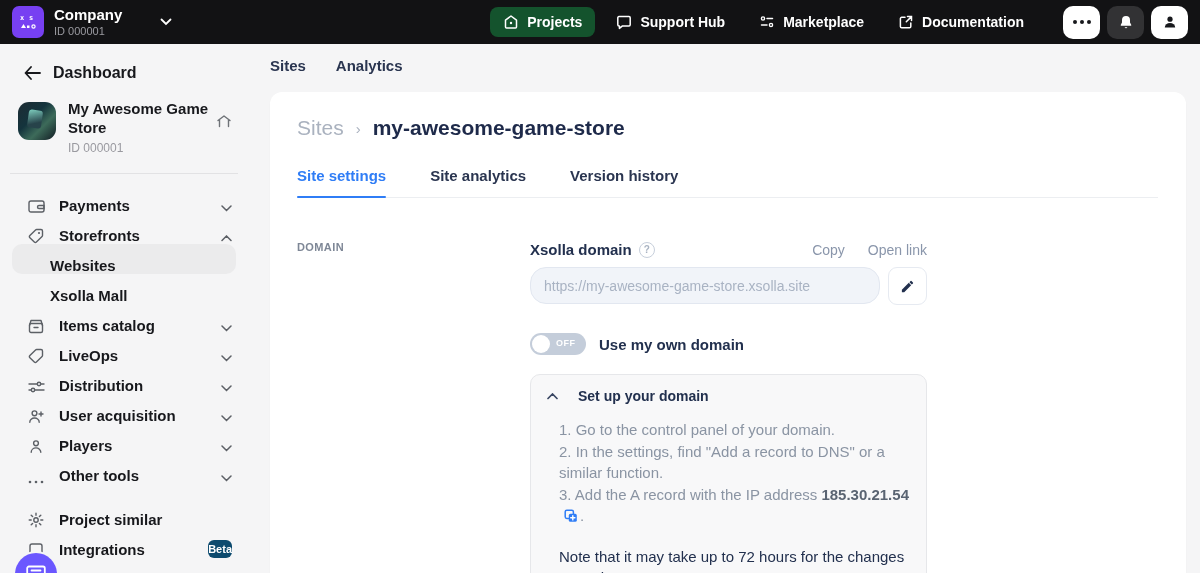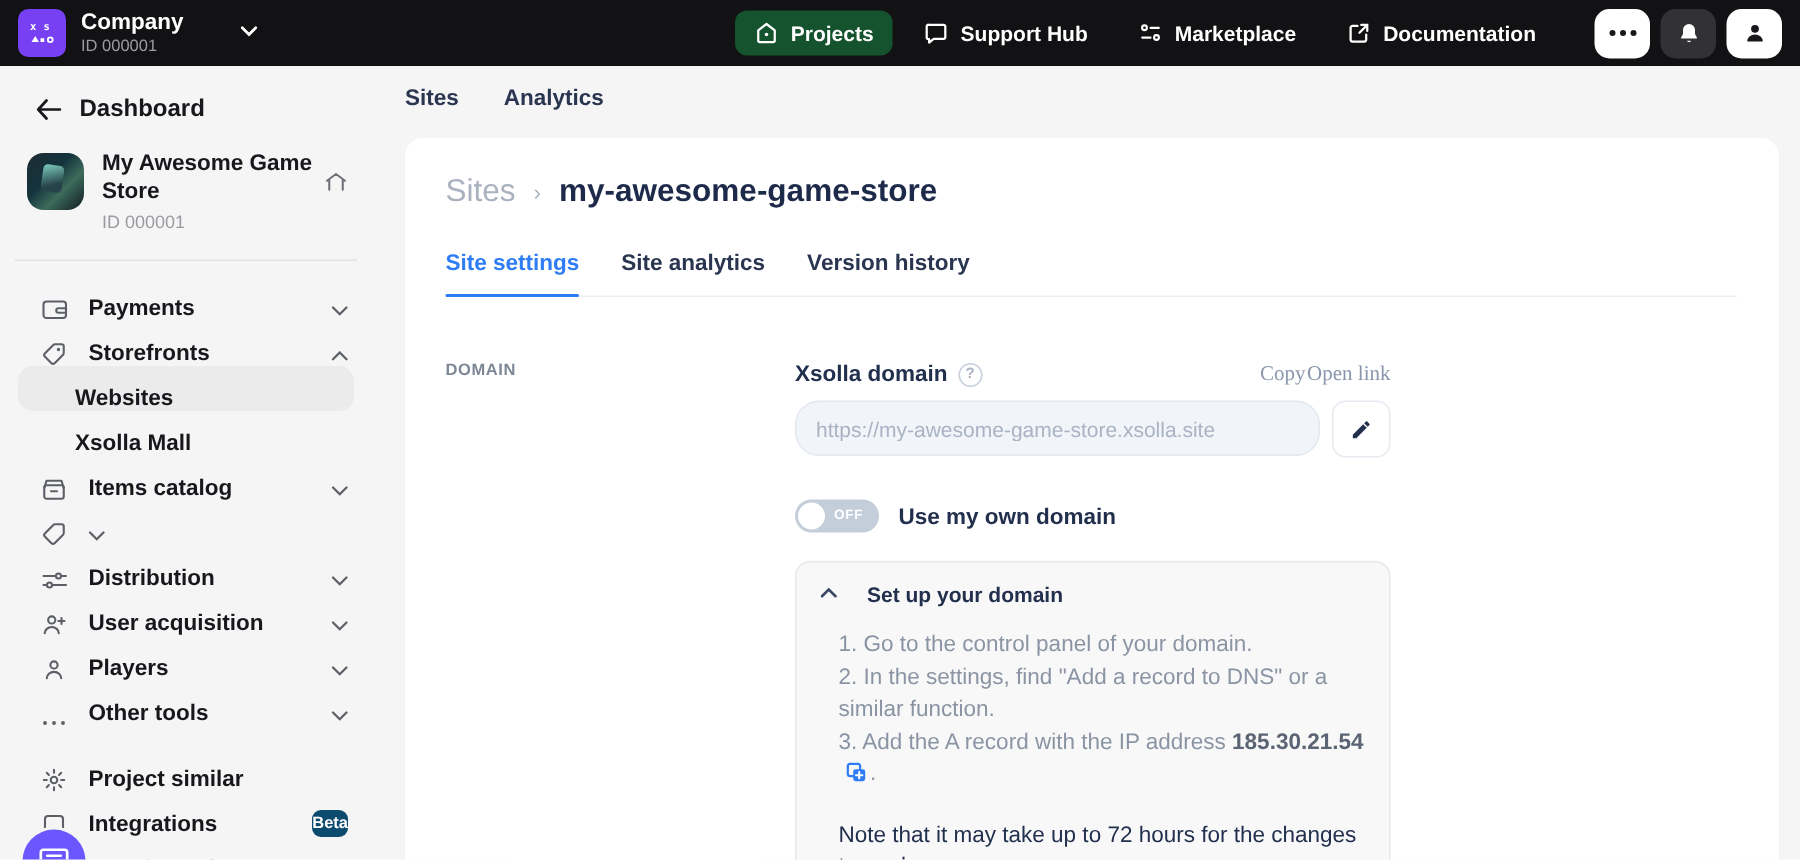--- a/index.html
+++ b/index.html
@@ -56,35 +56,35 @@
   
   .main { flex:1; display:flex; flex-direction:column; min-width:0; }
   .main-tabs { display:flex; gap:30px; padding:13px 0 0 22px; height:38px; }
   .main-tab { font-size:15px; font-weight:600; color:#2a3550; cursor:pointer; }
   .main-tabs-divider { height:1px; background:#e3e5e9; margin:0 14px 0 14px; }
   .card { background:#fff; border-radius:12px; margin:18px 14px 0 22px; flex:1; padding:24px 28px 0 27px; box-shadow:0 1px 2px rgba(20,25,40,0.03); }
   .breadcrumb { display:flex; align-items:center; gap:12px; font-size:21px; }
   .bc-parent { color:#aab2bf; cursor:pointer; }
   .bc-sep { color:#aab2bf; font-size:15px; }
   .bc-current { color:#1e2a4a; font-weight:700; }
-  .card-tabs { display:flex; gap:28px; margin-top:27px; }
+  .card-tabs { display:flex; gap:44px; margin-top:27px; }
   .card-tab { font-size:15px; font-weight:600; color:#2a3550; padding-bottom:13px; cursor:pointer; position:relative; }
   .card-tab.active { color:#2f7df6; }
   .card-tab.active::after { content:""; position:absolute; left:0; right:0; bottom:-1px; height:2px; background:#2f7df6; border-radius:2px; }
   .card-tabs-divider { height:1px; background:#eceef1; }
 
   .form-row { display:flex; margin-top:43px; }
   .form-label-col { width:233px; flex:0 0 auto; }
   .section-label { font-size:11px; font-weight:700; letter-spacing:0.4px; color:#7e8796; }
   .form-field-col { width:397px; }
   .field-head { display:flex; align-items:center; }
   .field-title { font-size:15px; font-weight:700; color:#22304e; }
   .qmark { width:16px; height:16px; border-radius:50%; border:1px solid #c7cfdb; color:#a9b3c2; font-size:10px; font-weight:700;
     display:inline-flex; align-items:center; justify-content:center; margin-left:7px; cursor:pointer; }
-  .field-links { margin-left:auto; display:flex; gap:1px;font-family:Liberation Serif, serif; }
+  .field-links { margin-left:auto; display:flex; gap:23px; }
   .field-link { font-size:14px; color:#8a96ab; cursor:pointer; }
   .input-row { display:flex; gap:8px; margin-top:9px; }
   .url-input { flex:1; height:37px; background:#f1f4f9; border:1px solid #e2e7f0; border-radius:16px; padding:0 13px;
     font-size:14px; color:#55607a; font-family:"Liberation Sans", sans-serif; outline:none; }
   .url-input::placeholder { color:#a9b3c3; }
   .edit-btn { width:39px; height:38px; border-radius:9px; border:1px solid #e6eaf1; background:#fff; display:flex; align-items:center; justify-content:center; cursor:pointer; }
 
   .toggle-row { display:flex; align-items:center; margin-top:28px; }
   .toggle { width:56px; height:22px; border-radius:11px; background:#c4cdda; position:relative; cursor:pointer; flex:0 0 auto; }
   .toggle .knob { position:absolute; left:2px; top:2px; width:18px; height:18px; border-radius:50%; background:#fff; }
@@ -247,20 +247,21 @@
         <span class="nchev"><svg width="11" height="7" viewBox="0 0 11 7">
               <path d="M1 1 L5.5 5.5 L10 1" stroke="#5c6066" stroke-width="1.5" fill="none" stroke-linecap="round"></path>
             </svg></span>
       </div>
       <div class="nav-row">
         <span class="nicon">
             <svg width="16" height="16" viewBox="0 0 16 16">
               <path d="M8.6 1.5 H13 a1.5 1.5 0 0 1 1.5 1.5 v4.4 a1.5 1.5 0 0 1 -.45 1.05 L8.4 14.1 a1.5 1.5 0 0 1 -2.1 0 L1.9 9.7 a1.5 1.5 0 0 1 0 -2.1 L7.55 1.95 A1.5 1.5 0 0 1 8.6 1.5 Z" fill="none" stroke="#5c6066" stroke-width="1.4"></path>
             </svg>
           </span>
+        <span class="nlabel">LiveOps</span>
         <span class="nchev"><svg width="11" height="7" viewBox="0 0 11 7">
               <path d="M1 1 L5.5 5.5 L10 1" stroke="#5c6066" stroke-width="1.5" fill="none" stroke-linecap="round"></path>
             </svg></span>
       </div>
       <div class="nav-row">
         <span class="nicon">
             <svg width="17" height="14" viewBox="0 0 17 14">
               <line x1="1" y1="4" x2="16" y2="4" stroke="#5c6066" stroke-width="1.4" stroke-linecap="round"></line>
               <circle cx="11" cy="4" r="1.7" fill="#f5f5f6" stroke="#5c6066" stroke-width="1.4"></circle>
               <line x1="1" y1="10" x2="16" y2="10" stroke="#5c6066" stroke-width="1.4" stroke-linecap="round"></line>

